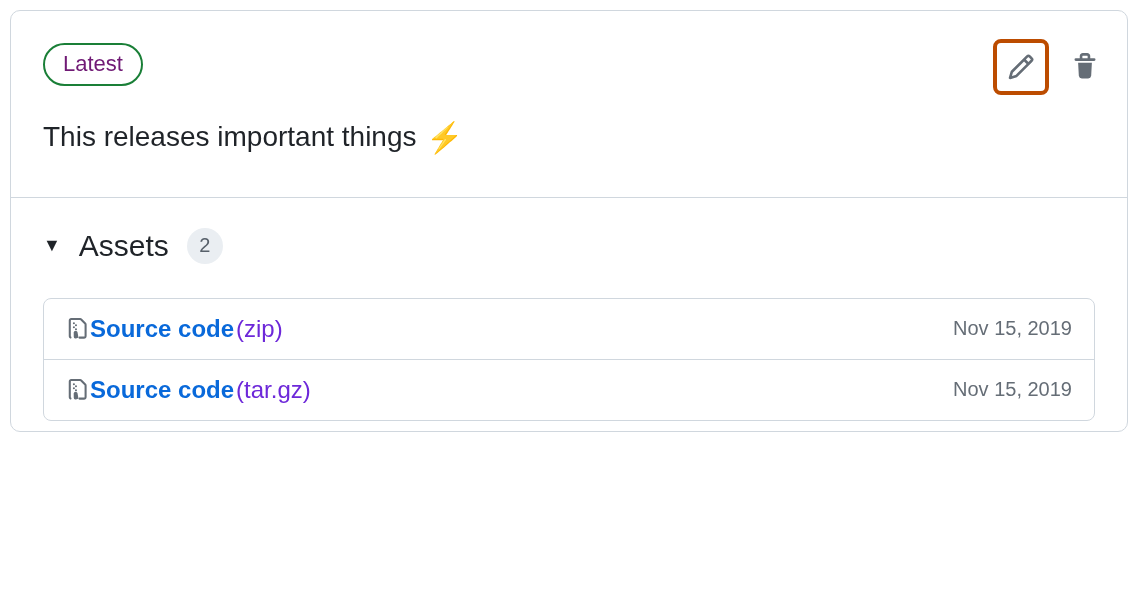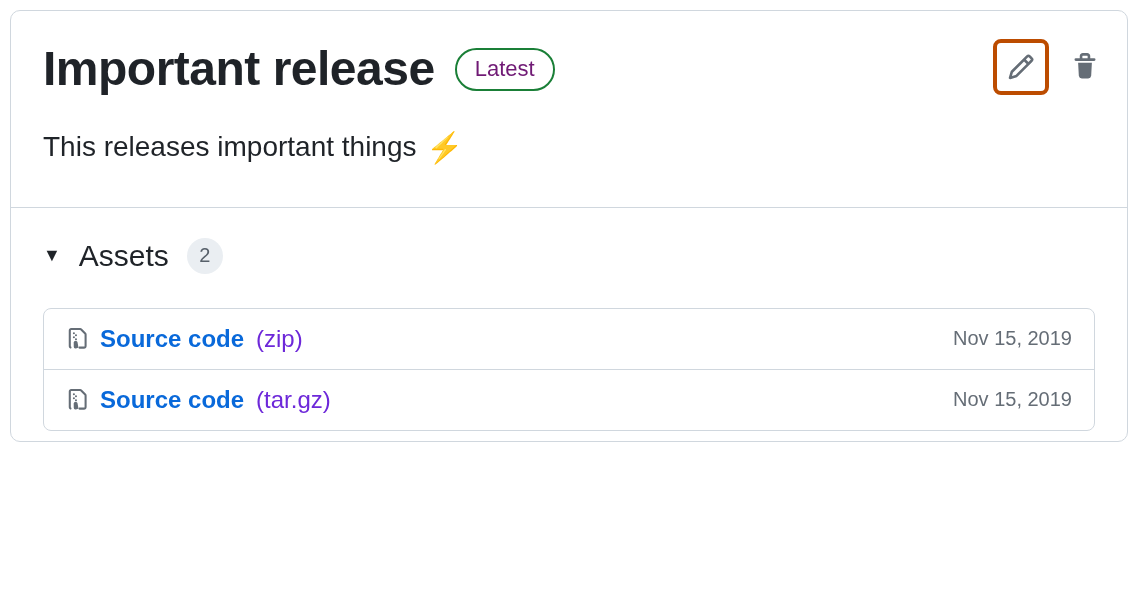--- a/index.html
+++ b/index.html
@@ -125,21 +125,21 @@
     padding: 16px 22px;
     font-size: 24px;
     cursor: pointer;
   }
   .asset-row + .asset-row {
     border-top: 1px solid #d0d7de;
   }
   .asset-left {
     display: flex;
     align-items: center;
-    gap: 12px;
+    gap: 2px;
     flex: 1;
   }
   .zip-icon {
     color: #57606a;
   }
   .asset-name {
     color: #0969da;
     font-weight: 600;
   }
   .asset-ext {
@@ -151,21 +151,20 @@
     font-size: 20px;
   }
 </style>
 </head>
 <body>
 
 <div class="release-card">
 
   <div class="release-header">
     <div class="title-row">
-      <h1 class="release-title">Important release</h1>
       <span class="latest-badge">Latest</span>
     </div>
 
     <div class="action-icons">
       <button class="edit-button">
         <svg class="icon-svg" width="28" height="28" viewBox="0 0 16 16" fill="#656d76">
           <path d="M11.013 1.427a1.75 1.75 0 0 1 2.474 0l1.086 1.086a1.75 1.75 0 0 1 0 2.474l-8.61 8.61c-.21.21-.47.364-.756.445l-3.251.93a.75.75 0 0 1-.927-.928l.929-3.25c.081-.286.235-.547.445-.758l8.61-8.61Zm.176 4.823L9.75 4.81l-6.286 6.287a.253.253 0 0 0-.064.108l-.558 1.953 1.953-.558a.253.253 0 0 0 .108-.064Zm1.238-3.763a.25.25 0 0 0-.354 0L10.811 3.75l1.439 1.44 1.263-1.263a.25.25 0 0 0 0-.354Z"></path>
         </svg>
       </button>
       <button class="delete-button">

